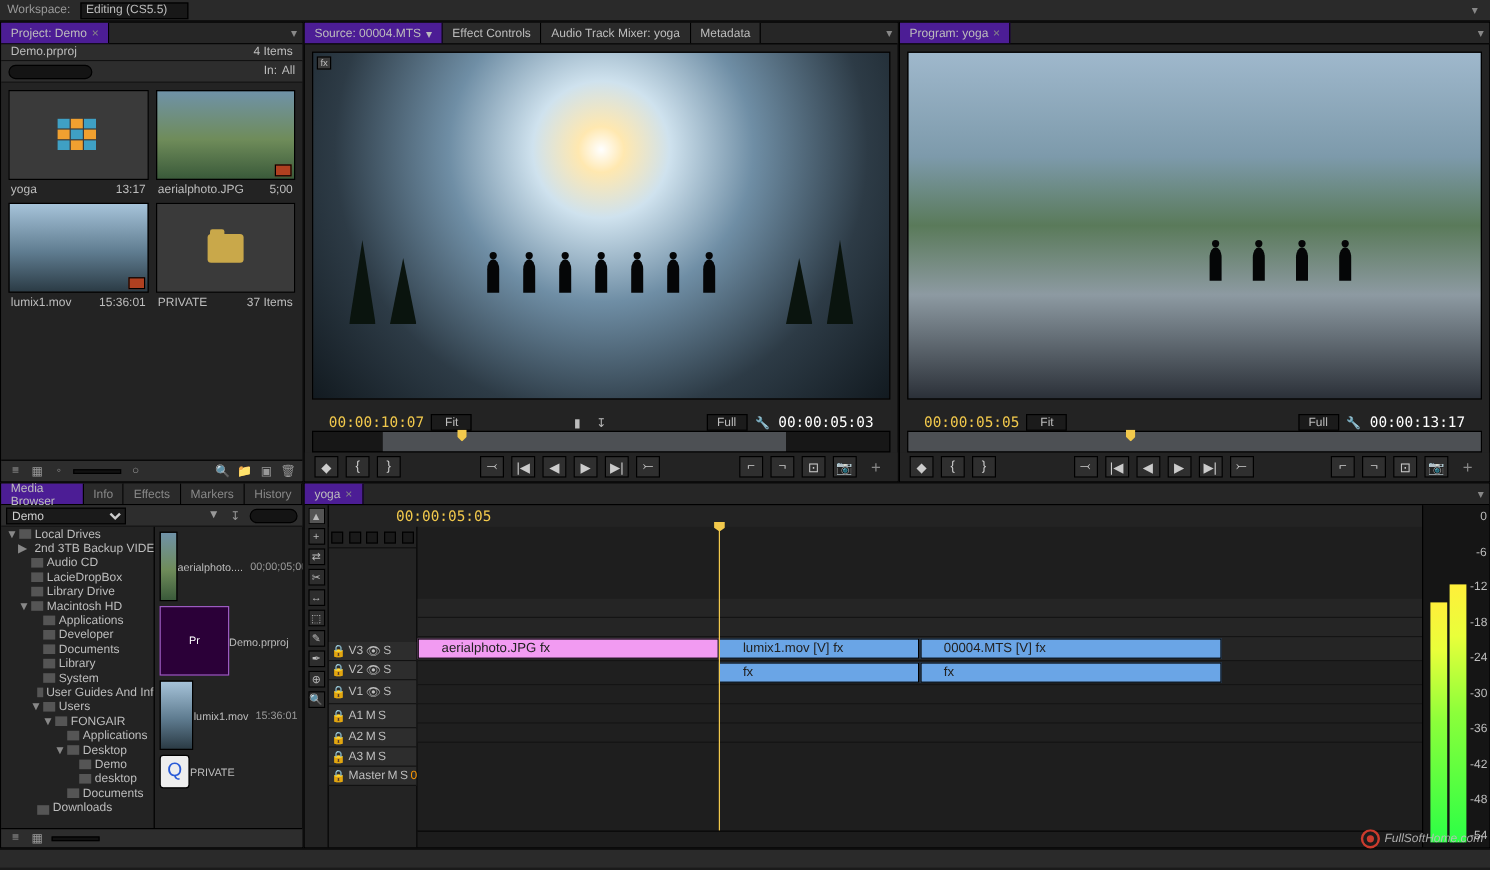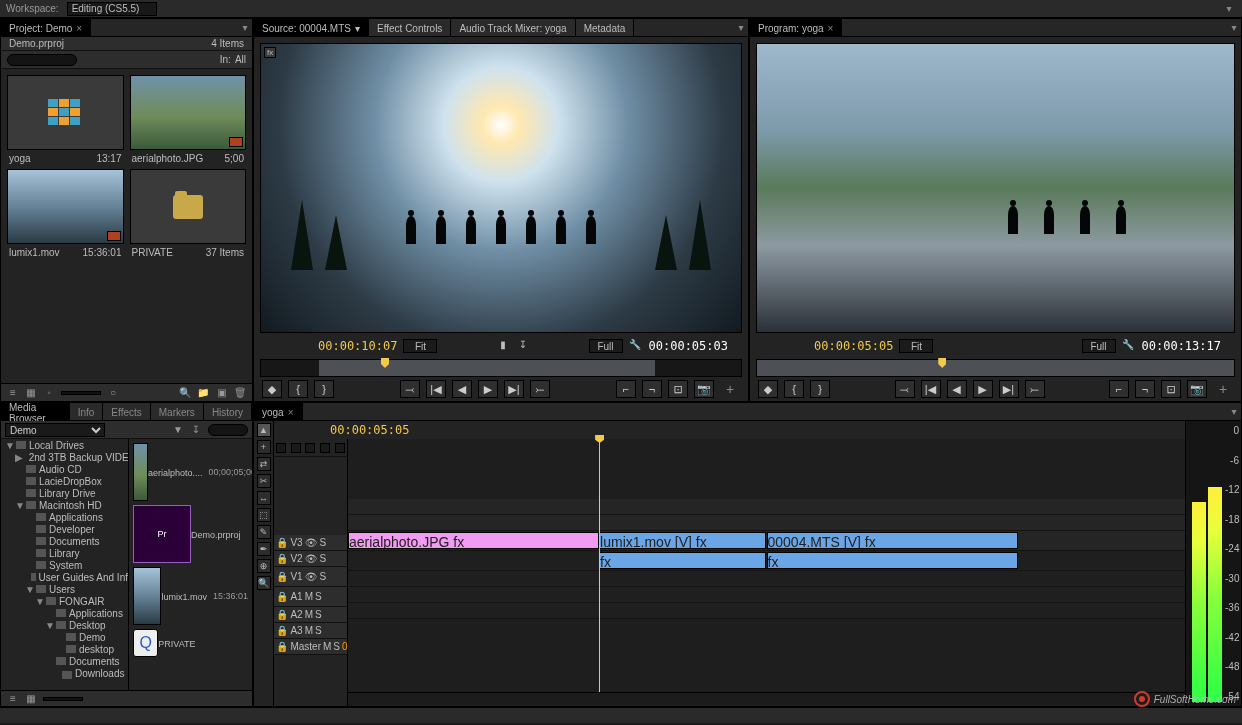--- a/index.html
+++ b/index.html
@@ -8,21 +8,21 @@
 
 .topbar { height: 18px; background: #2a2a2a; display: flex; justify-content: flex-end; align-items: center; padding: 0 6px; border-bottom: 1px solid #000; text-align: right; }
 .workspace-label { color: #999; margin-right: 8px; }
 .workspace-select { height: 14px; width: 90px; background: #181818; border: 1px solid #000; display: flex; align-items: center; padding: 0 4px; }
 
 .maingrid { display: grid; grid-template-columns: 253px 496px 493px; grid-template-rows: 384px 305px; gap: 0; height: 689px; }
 
 
 .panel { background: #232323; border: 1px solid #000; position: relative; display: flex; flex-direction: column; }
 .panel-tabbar { height: 18px; background: #262626; border-bottom: 1px solid #000; display: flex; align-items: stretch; }
-.panel-tab { padding: 2px 8px 0; background: #000000; border-right: 1px solid #000; display: flex; align-items: center; gap: 4px; }
+.panel-tab { padding: 2px 8px 0; background: #4c1d95; border-right: 1px solid #000; display: flex; align-items: center; gap: 4px; }
 .panel-tab.inactive { background: #2a2a2a; color: #888; }
 .panel-tab .close { color: #888; }
 .panel-menu { margin-left: auto; width: 14px; display:flex; align-items:center; justify-content:center; color:#888; }
 
 
 .project-sub { height: 14px; padding: 0 8px; display:flex; align-items:center; justify-content:space-between; background:#2d2d2d; border-bottom:1px solid #111;}
 .project-filter { height: 18px; display: flex; align-items: center; gap: 4px; padding: 2px 6px; background:#2d2d2d; border-bottom:1px solid #111;}
 .project-filter .search { flex:0 0 70px; height:12px; background:#141414; border:1px solid #000; border-radius:7px; }
 .bins { flex:1; display:grid; grid-template-columns: 1fr 1fr; grid-auto-rows: 92px; gap:2px; padding:4px; background:#232323; }
 .bin { display:flex; flex-direction:column; }
@@ -42,21 +42,21 @@
 
 .monitor-video { flex:1; margin:6px; border:1px solid #000; position:relative; overflow:hidden; }
 .fx { position:absolute; top:3px; left:3px; background:#3b3b3b; font-size:8px; padding:0 2px; border:1px solid #000; }
 .mon-src { background: radial-gradient(circle at 50% 28%, #fff 0%, #ffe8b0 6%, #cfe2ee 18%, #6f8ea5 40%, #2d3b46 70%, #121a20 100%); }
 .mon-prg { background: linear-gradient(to bottom, #9fb8cc 0%, #7d9aab 30%, #5a7a5a 50%, #8d9aa2 70%, #2b3038 100%); }
 .silh { position:absolute; bottom:68px; left:0; right:0; height:48px; display:flex; justify-content:center; gap:20px; }
 .silh i { display:block; width:10px; height:28px; background:#050607; border-radius:50% 50% 0 0 / 30% 30% 0 0; position:relative; }
 .silh i::after{ content:""; position:absolute; top:-6px; left:2px; width:6px; height:6px; background:#050607; border-radius:50%; }
 .tree { position:absolute; bottom:62px; width:22px; height:70px; background:#0a140e; clip-path: polygon(50% 0,100% 100%,0 100%); }
 
-.mon-tc { height:20px; padding:0 20px; display:flex; align-items:flex-start; gap:6px;margin-left:44px; }
+.mon-tc { height:20px; padding:0 20px; display:flex; align-items:flex-end; gap:6px; }
 .tc { color:#f2c94c; font-family: monospace; font-size:12px; }
 .tc.right { color:#fff; margin-left:auto; }
 .fit { height:14px; width:34px; background:#1b1b1b; border:1px solid #000; font-size:9px; display:flex; align-items:center; justify-content:center; }
 .mag { width:14px; text-align:center; }
 
 .mon-scrub { height:18px; margin:0 6px; background:#171717; border:1px solid #000; position:relative; }
 .mon-scrub .range { position:absolute; top:0; bottom:0; background:#4d5054; }
 .mon-scrub .ph { position:absolute; top:-2px; width:8px; height:10px; background:#f2c94c; clip-path: polygon(0 0,100% 0,100% 60%,50% 100%,0 60%); }
 
 .transport { height:24px; display:flex; align-items:center; gap:6px; padding:0 8px; background:#232323; }
@@ -96,21 +96,21 @@
 .tl-header .controls i { width:10px; height:10px; background:#1a1a1a; border:1px solid #000; }
 .tl-ruler-area { flex:1; display:flex; flex-direction:column; position:relative; }
 .tl-ruler { height:18px; background:#1c1c1c; border-bottom:1px solid #000; position:relative; }
 .tl-ruler .tick { position:absolute; top:2px; font-size:9px; color:#888; }
 .tl-ruler .rng { position:absolute; top:12px; height:4px; background:#4d5054; }
 .tl-ruler .grn { position:absolute; top:12px; height:4px; background:#2f7a2f; }
 .tracks { flex:1; position:relative; background:#1e1e1e; }
 .track-row { position:relative; height:16px; border-bottom:1px solid #141414; background:#252525; }
 .track-row.tall { height:20px; }
 .track-row.dark { background:#1f1f1f; }
-.clip { position:absolute; top:1px; bottom:1px; border:1px solid #000; font-size:14px; padding:1px 0; overflow:hidden; white-space:nowrap; }
+.clip { position:absolute; top:1px; bottom:1px; border:1px solid #000; font-size:11px; padding:1px 19px; overflow:hidden; white-space:nowrap; }
 .clip.pink { background:#f29bf2; color:#222; }
 .clip.blue { background:#6aa5e6; color:#222; }
 .playhead { position:absolute; top:0; bottom:0; width:1px; background:#f2c94c; z-index:5; }
 .playhead::before { content:""; position:absolute; top:-4px; left:-4px; width:9px; height:8px; background:#f2c94c; clip-path: polygon(0 0,100% 0,100% 60%,50% 100%,0 60%); }
 
 .meters { width:56px; background:#151515; border-left:1px solid #000; position:relative; }
 .meters .scale { position:absolute; right:2px; top:4px; bottom:4px; width:14px; display:flex; flex-direction:column; justify-content:space-between; text-align:right; font-size:8px; color:#888;}
 .bar { position:absolute; bottom:4px; width:14px; background:linear-gradient(to top,#2bff46 0%, #8bff3a 50%, #e9ff3a 80%, #ffef3a 100%); }
 .bar.l { left:6px; height:200px;} .bar.r { left:22px; height:215px;}
 
@@ -442,21 +442,21 @@
           <div class="node" style="padding-left: 54px;">
             <span class="arrow"></span>
             <span class="ic"></span>
             <span>desktop</span>
           </div>
           <div class="node" style="padding-left: 44px;">
             <span class="arrow"></span>
             <span class="ic"></span>
             <span>Documents</span>
           </div>
-          <div class="node" style="padding-left: 50px; align-items: flex-end;">
+          <div class="node" style="padding-left: 19px; align-items: flex-end;">
             <span class="arrow"></span>
             <span class="ic"></span>
             <span>Downloads</span>
           </div>
         </div>
       <div class="mb-thumbs" id="mb-items">
           <div class="mb-item">
             <div class="th sky1"></div>
             <div style="display: flex; gap: 6px; width: 100px; justify-content: space-between;">
               <span class="nm">aerialphoto....</span>

